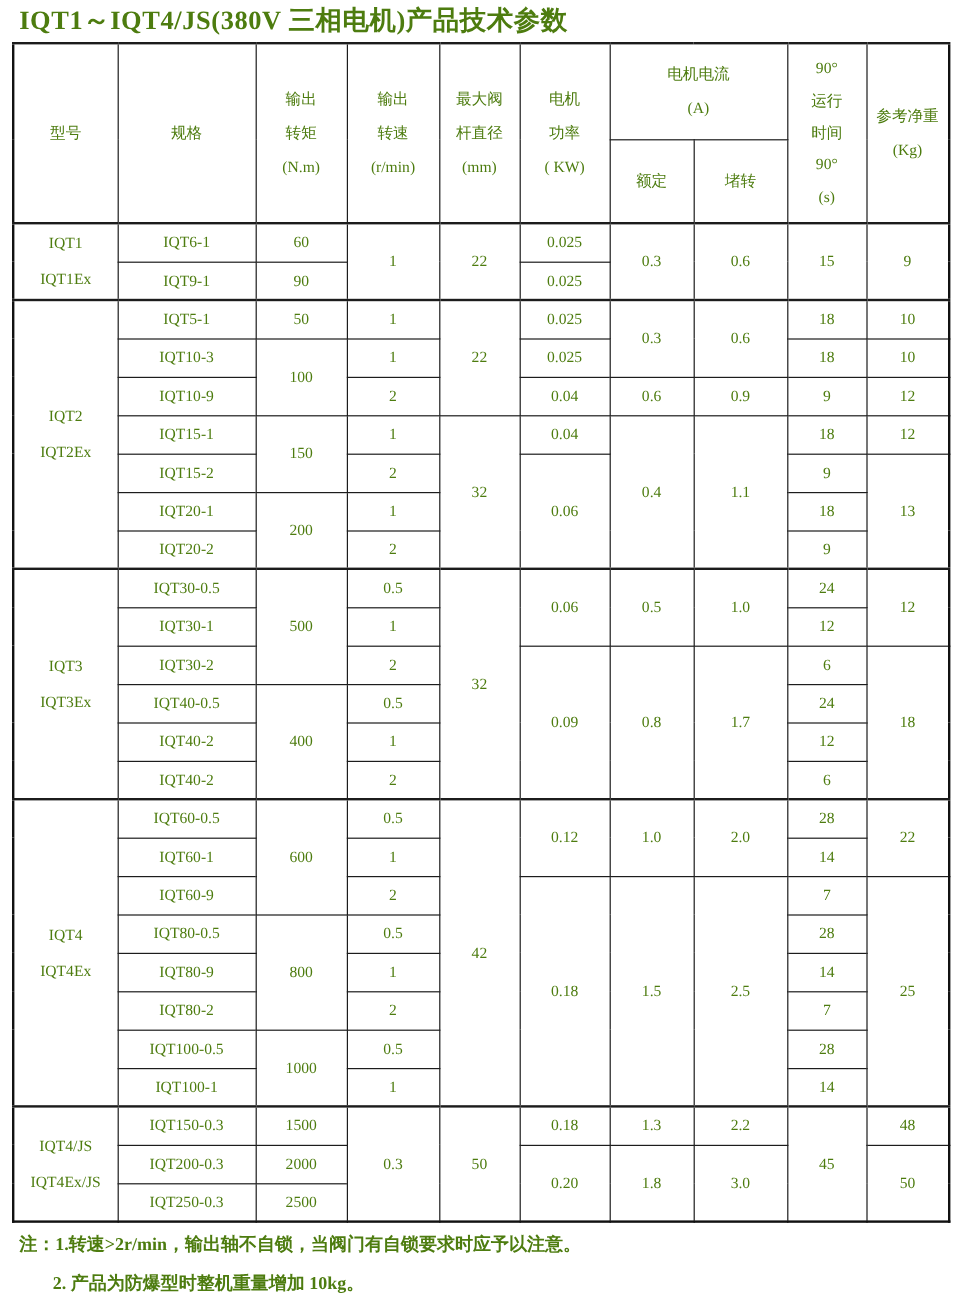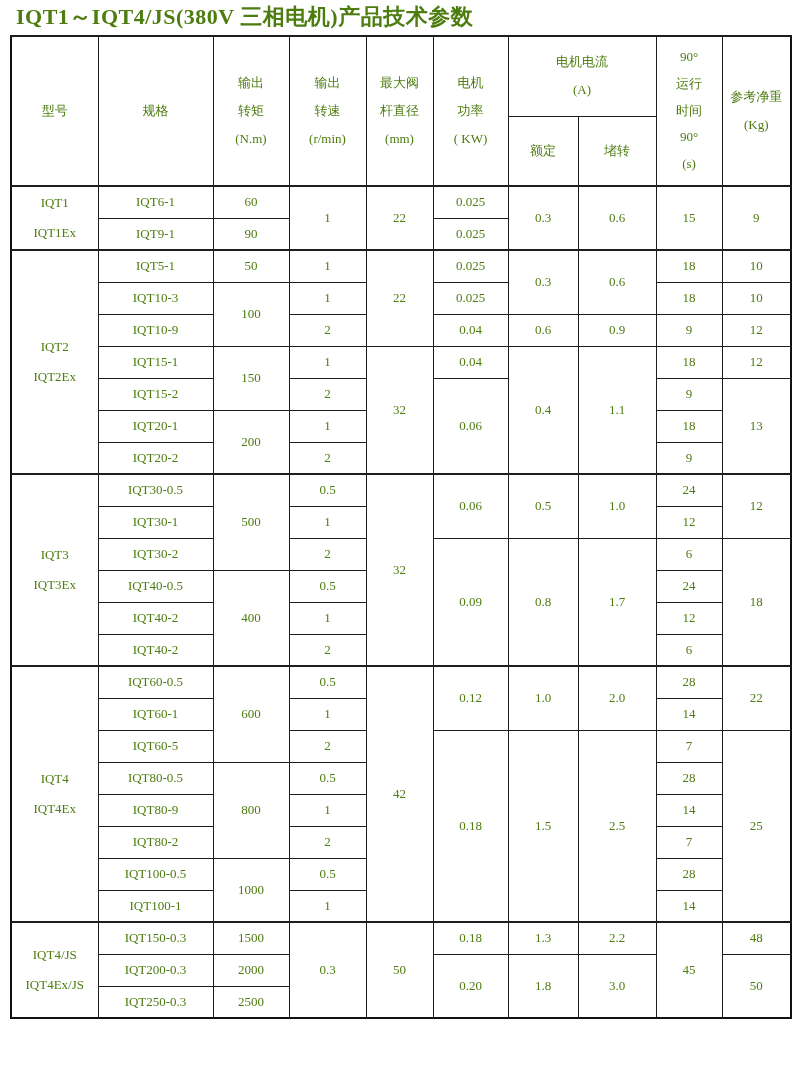--- a/index.html
+++ b/index.html
@@ -256,21 +256,21 @@
           <td rowspan="2">2.0</td>
           <td>28</td>
           <td rowspan="2">22</td>
         </tr>
         <tr>
           <td class="spec">IQT60-1</td>
           <td>1</td>
           <td>14</td>
         </tr>
         <tr>
-          <td class="spec">IQT60-5</td>
+          <td class="spec">IQT60-9</td>
           <td>2</td>
           <td rowspan="6">0.18</td>
           <td rowspan="6">1.5</td>
           <td rowspan="6">2.5</td>
           <td>7</td>
           <td rowspan="6">25</td>
         </tr>
         <tr>
           <td class="spec">IQT80-0.5</td>
           <td rowspan="3">800</td>
@@ -319,14 +319,18 @@
           <td rowspan="2">3.0</td>
           <td rowspan="2">50</td>
         </tr>
         <tr>
           <td class="spec">IQT250-0.3</td>
           <td>2500</td>
         </tr>
       </tbody>
   </table>
 
+  <div class="notes">
+    <div class="note-line1"><span>注：</span><span>1.转速&gt;2r/min，输出轴不自锁，当阀门有自锁要求时应予以注意。</span></div>
+    <div class="note-line2">2. 产品为防爆型时整机重量增加 10kg。</div>
+  </div>
 
 </div>
 
 </body></html>

